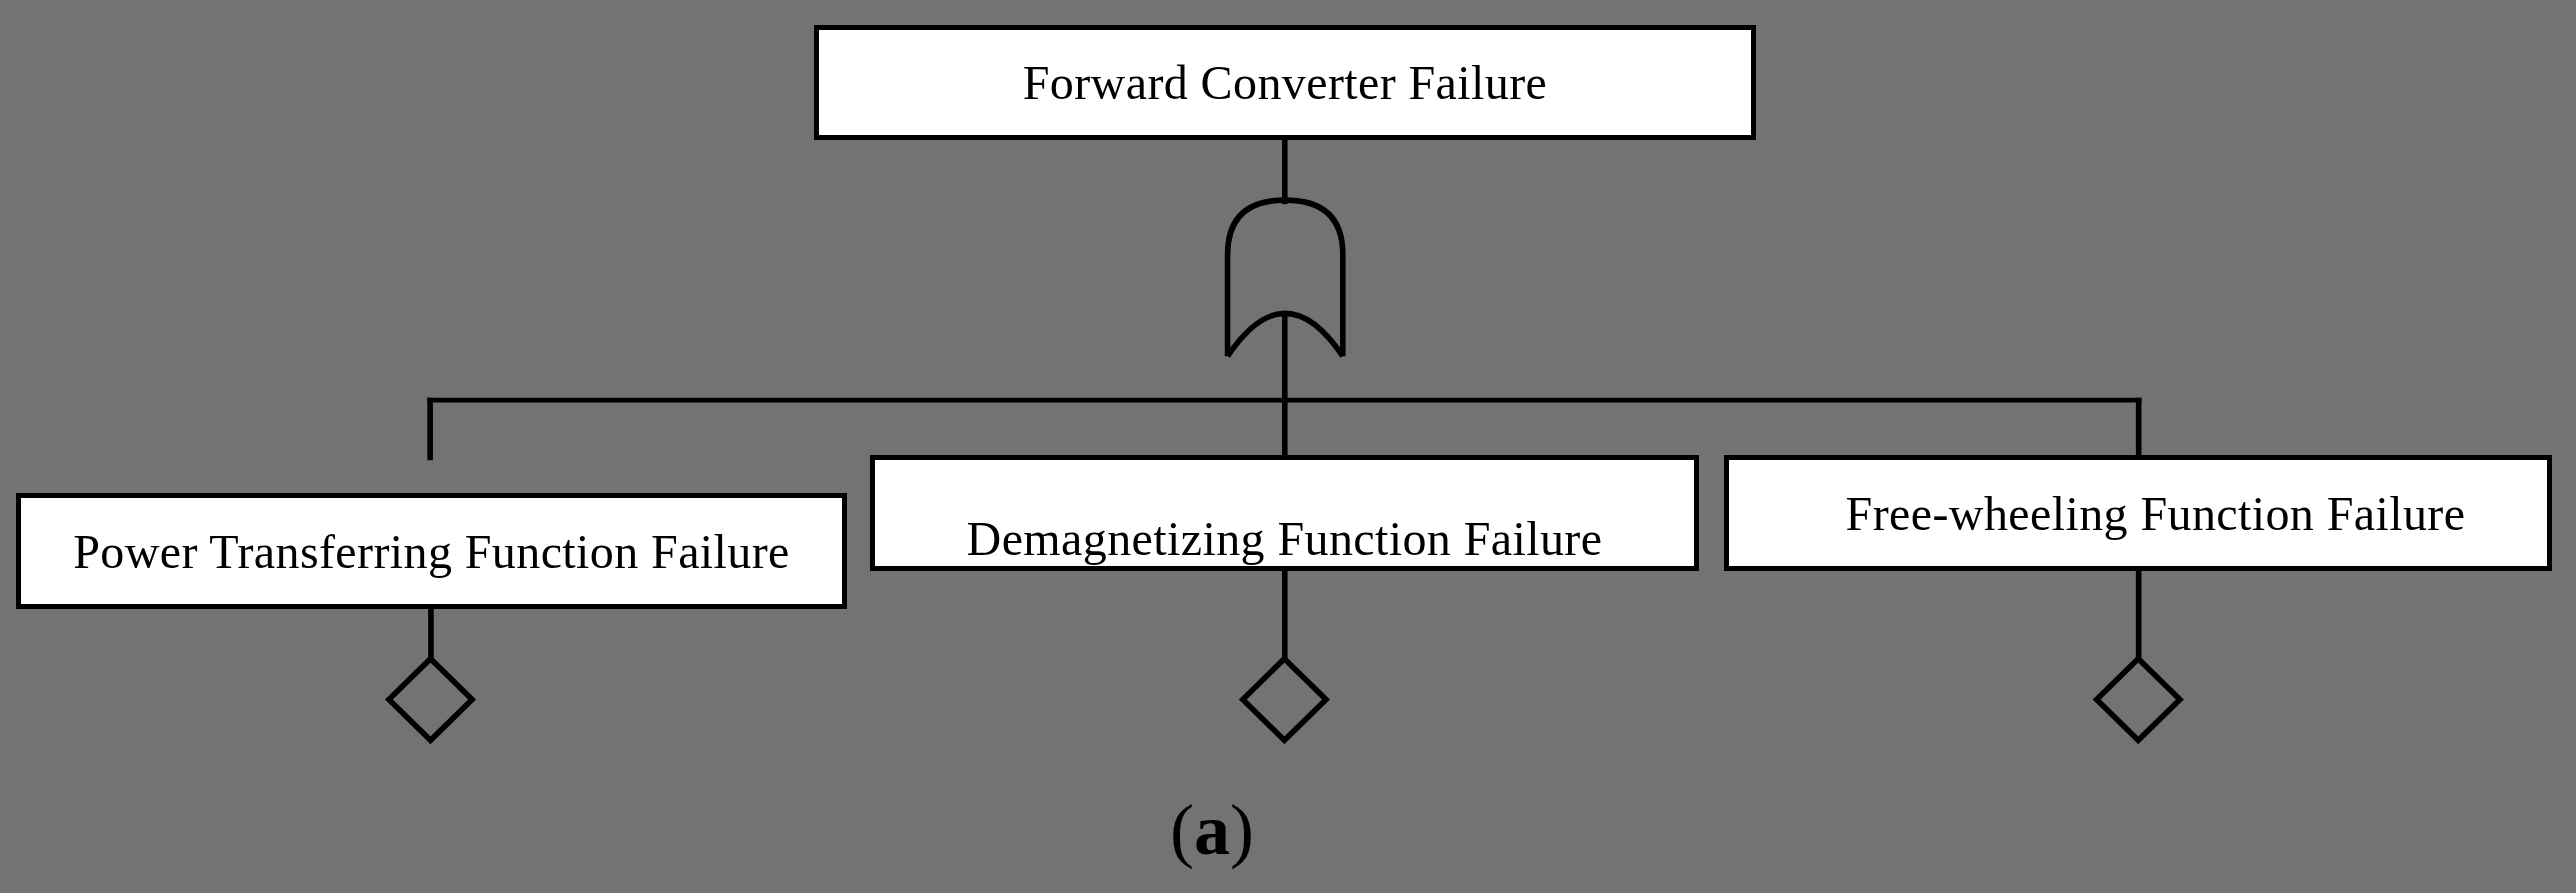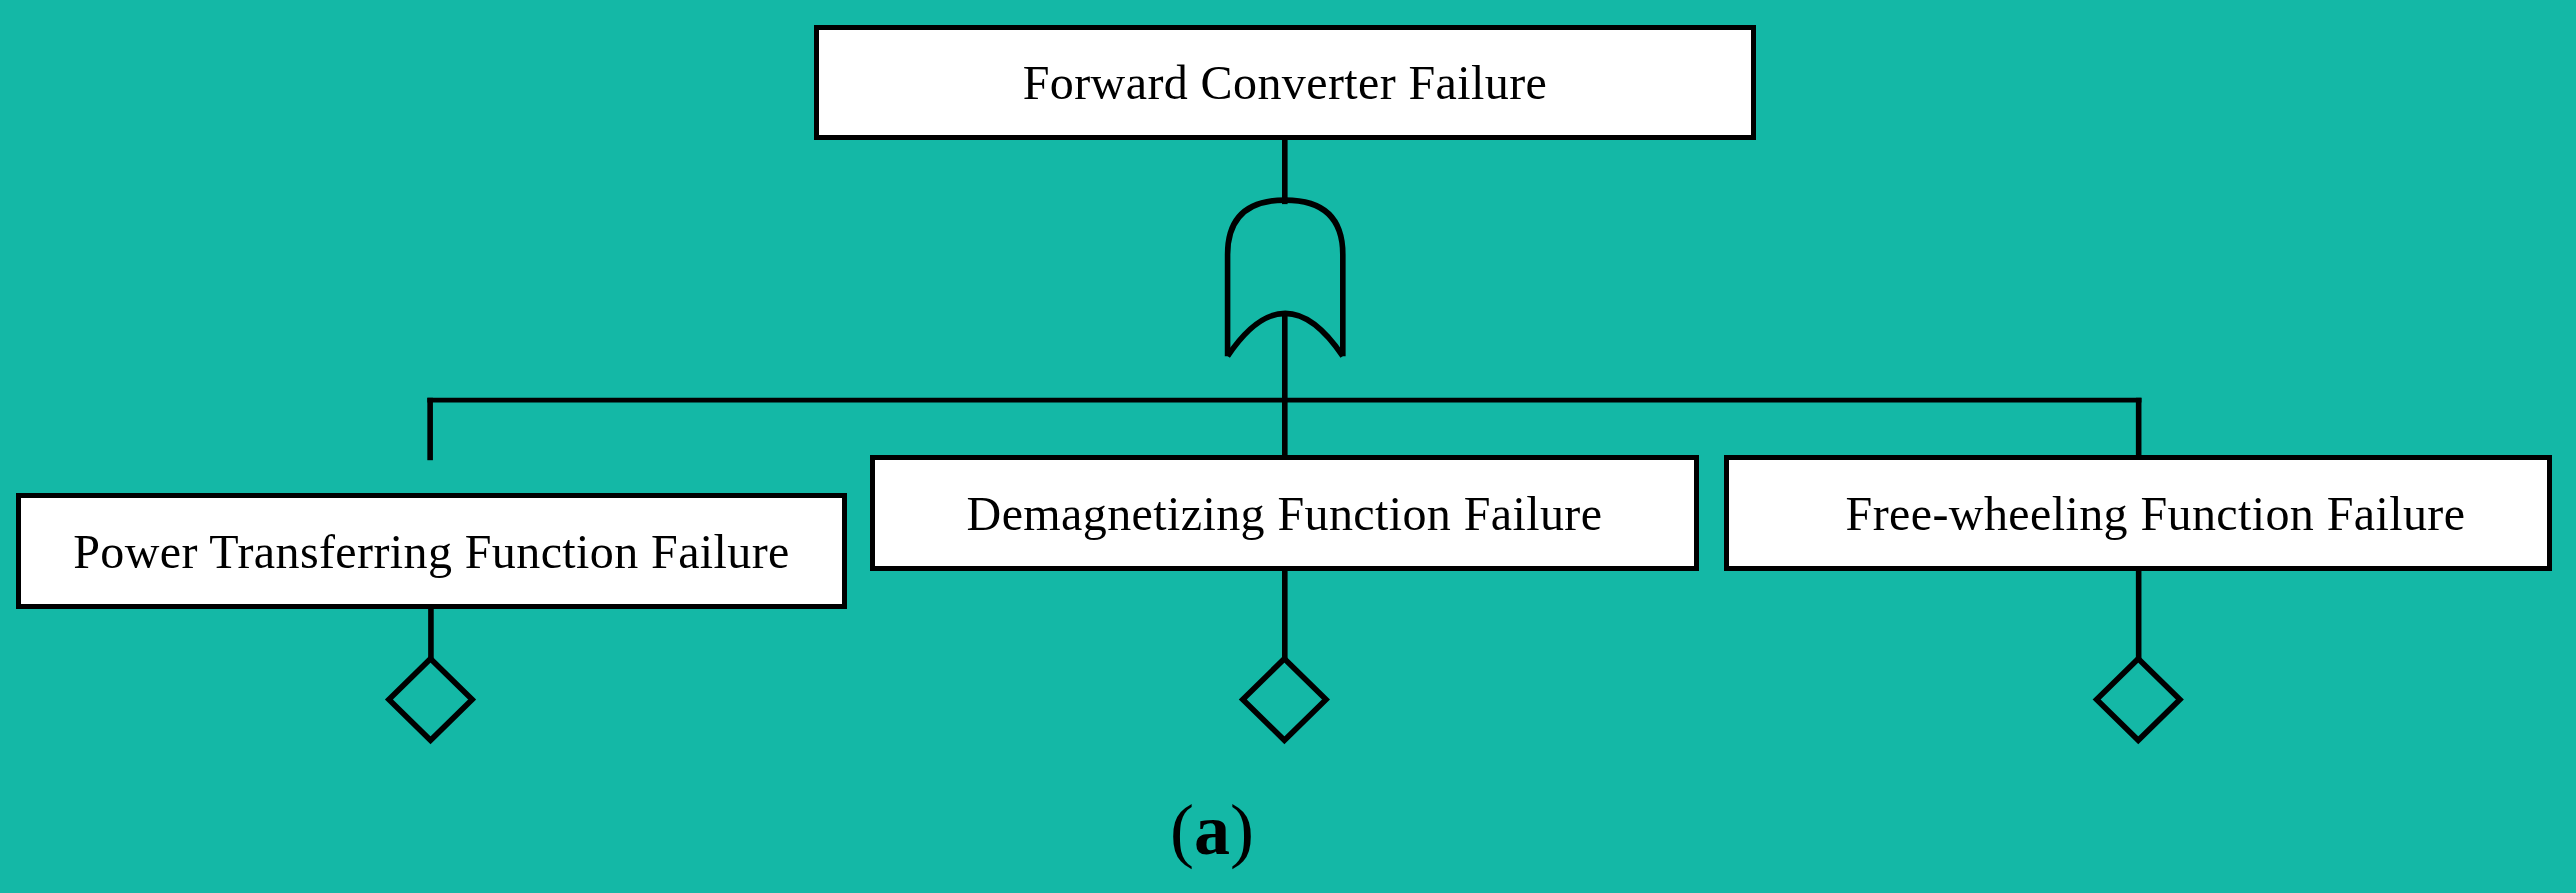--- a/index.html
+++ b/index.html
@@ -1,40 +1,40 @@
 <!DOCTYPE html>
 <html style="--line-color: #000000;font-size:12.8px"><head>
 <meta charset="utf-8">
 <style>
   :root { --line-color:#000000; }
   html,body { margin:0; padding:0; }
   body { background:#ffffff; font-family:"Liberation Serif", serif; }
   .figure {
     position:relative;
     width:2576px; height:894px;
-    background:#14b8a6;
+    background:#737373;
     overflow:hidden;
   }
   .connector-layer {
     position:absolute; left:0; top:0; width:2576px; height:894px;
   }
   .node-box {
     position:absolute;
     box-sizing:border-box;
     border:5.6px solid var(--line-color);
     background:#ffffff;
     display:flex; align-items:center; justify-content:center;
     font-size:48px; color:#000000;
     text-align:center;
     letter-spacing:0.4px;
     white-space:nowrap;
   }
   .node-box.top    { left:814px; top:25px;  width:942px; height:115px; }
   .node-box.left   { left:16px;   top:455px; width:831px; height:116px;margin-top:38px; }
-  .node-box.middle { left:870px; top:455px; width:829px; height:116px; }
+  .node-box.middle { left:870px; top:455px; width:829px; height:116px;align-items:flex-end; }
   .node-box.right  { left:1724px; top:455px; width:828px; height:116px;padding-left:35px; }
   .caption {
     position:absolute;
     left:1104px; top:791px; width:216px;
     text-align:center;
     font-size:72px; line-height:1.1; color:#000000;
   }
   .caption .bold-letter { font-weight:700; }
   svg path, svg line { stroke:var(--line-color); fill:none; }
 </style>

